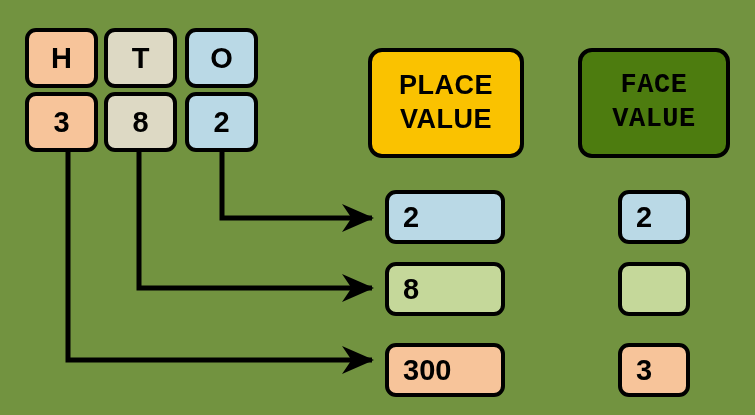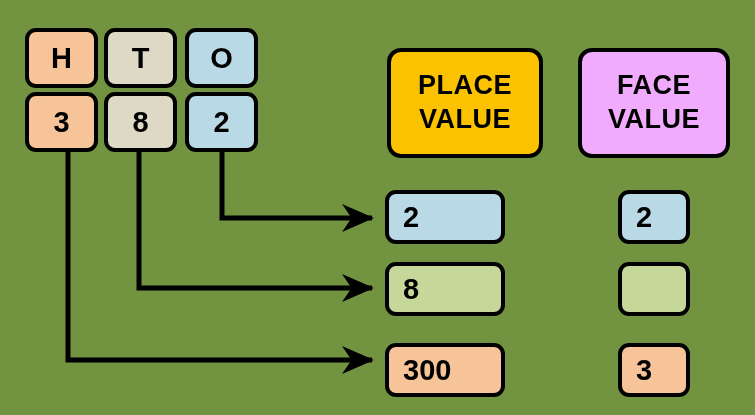--- a/index.html
+++ b/index.html
@@ -61,21 +61,20 @@
     justify-content: center;
     font-size: 27px;
     font-weight: bold;
     color: #000000;
     letter-spacing: 0.5px;
     line-height: 1.25;
   }
   #banner-place {
     left: 368px;
     width: 156px;
-    margin-left: 19px;
   }
   #banner-face {
     left: 578px;
     width: 152px;
   }
 
   
   .pv-tile {
     width: 120px;
     height: 54px;
@@ -126,21 +125,21 @@
   <div class="tile hdr-tile col-o center" style="background:#BAD9E6;">O</div>
 
   <div class="tile digit-tile col-h center" style="background:#F7C49A;">3</div>
   <div class="tile digit-tile col-t center" style="background:#DDD9C4;">8</div>
   <div class="tile digit-tile col-o center" style="background:#BAD9E6;">2</div>
 
   <div class="banner" id="banner-place" style="background:#FAC200;">
     <span>PLACE</span>
     <span>VALUE</span>
   </div>
-  <div class="banner" id="banner-face" style="background:#f0abfc;">
+  <div class="banner" id="banner-face" style="background:#4d7c0f;font-family:Liberation Mono, monospace;">
     <span>FACE</span>
     <span>VALUE</span>
   </div>
 
   <div class="tile pv-tile row-1 leftal" style="background:#BAD9E6;">2</div>
   <div class="tile pv-tile row-2 leftal" style="background:#C5D89A;">8</div>
   <div class="tile pv-tile row-3 leftal" style="background:#F7C49A;">300</div>
 
   <div class="tile fv-tile row-1" style="background:#BAD9E6;">2</div>
   <div class="tile fv-tile row-2" style="background:#C5D89A;"></div>

